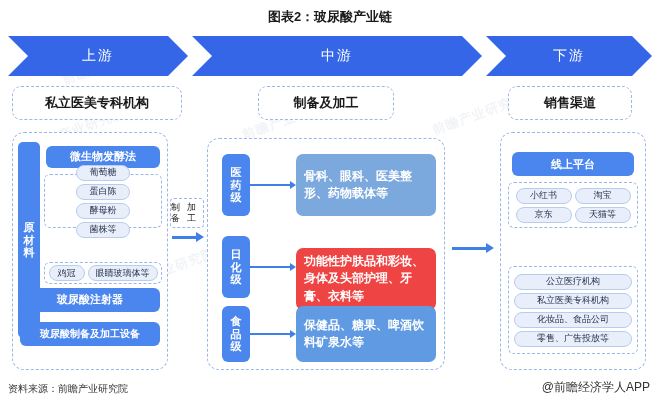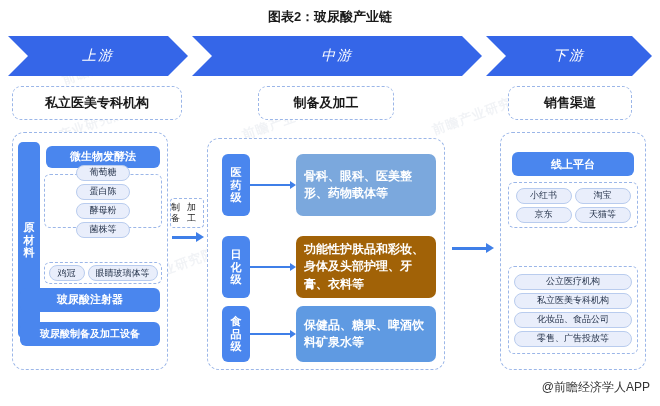--- a/index.html
+++ b/index.html
@@ -26,21 +26,21 @@
   }
 
   
   .banner { position: absolute; top: 36px; left: 8px; width: 644px; height: 40px; }
   .chev {
     position: absolute; top: 0; height: 40px;
     background: #3566e8; color: #fff;
     display: flex; align-items: center; justify-content: center;
     font-size: 14px; letter-spacing: 2px;
   }
-  .chev span { position: relative; z-index: 2; font-style: italic; }
+  .chev span { position: relative; z-index: 2; }
   .chev-1 { left: 0;   width: 180px;
     clip-path: polygon(0 0, 160px 0, 180px 50%, 160px 100%, 0 100%, 20px 50%); }
   .chev-2 { left: 184px; width: 290px;
     clip-path: polygon(0 0, 270px 0, 290px 50%, 270px 100%, 0 100%, 20px 50%); }
   .chev-3 { left: 478px; width: 166px;
     clip-path: polygon(0 0, 146px 0, 166px 50%, 146px 100%, 0 100%, 20px 50%); }
 
   
   .sec-head {
     position: absolute; height: 34px; border: 1px dashed #9bb6e8;
@@ -125,21 +125,21 @@
   .g-1 { top: 154px; height: 62px; }
   .g-2 { top: 236px; height: 62px; }
   .g-3 { top: 306px; height: 56px; }
 
   .desc {
     position: absolute; left: 296px; width: 140px; border-radius: 7px;
     color: #fff; font-size: 12px; line-height: 1.45; padding: 6px 8px;
     display: flex; align-items: center; font-weight: bold;
   }
   .d-1 { top: 154px; height: 62px; background: #7ba8dd; }
-  .d-2 { top: 236px; height: 62px; background: #a16207; }
+  .d-2 { top: 248px; height: 62px; background: #ef4444; }
   .d-3 { top: 306px; height: 56px; background: #5f9ae2; }
 
   .mline { position: absolute; height: 8px; }
   .mline .shaft { position: absolute; left: 0; top: 3px; height: 2px; background: #3f7fe8; }
   .mline .head {
     position: absolute; top: 0; width: 0; height: 0;
     border-top: 4px solid transparent; border-bottom: 4px solid transparent;
     border-left: 6px solid #3f7fe8;
   }
   .ml-1 { left: 250px; top: 181px; width: 46px; }
@@ -288,15 +288,16 @@
     <div class="pill">天猫等</div>
   </div>
 
   <div class="dpills dp-2">
     <div class="pill">公立医疗机构</div>
     <div class="pill">私立医美专科机构</div>
     <div class="pill">化妆品、食品公司</div>
     <div class="pill">零售、广告投放等</div>
   </div>
 
+  <div class="src">资料来源：前瞻产业研究院</div>
   <div class="brand">@前瞻经济学人APP</div>
 
 </div>
 
 </body></html>

